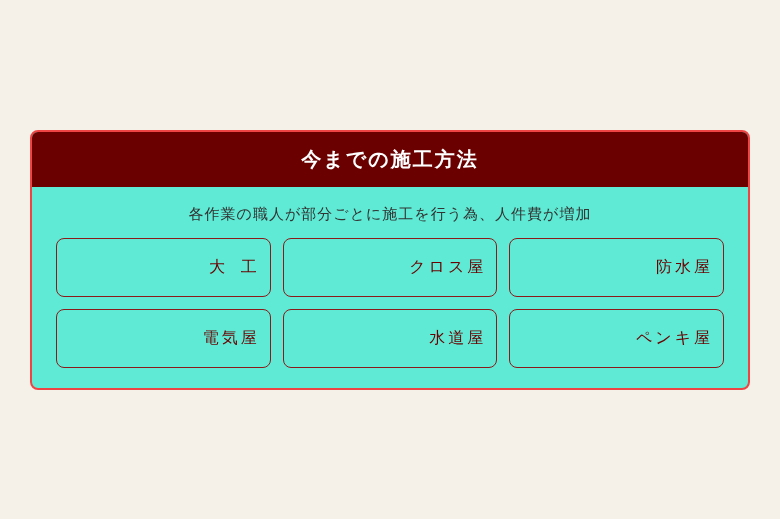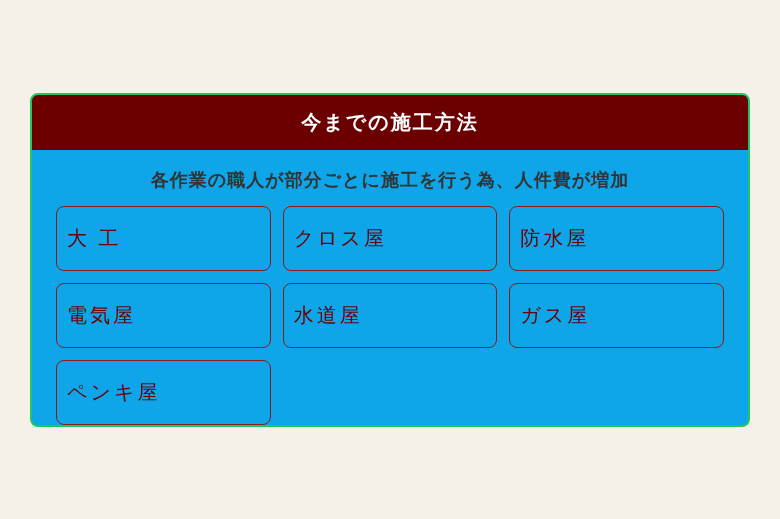--- a/index.html
+++ b/index.html
@@ -13,73 +13,74 @@
       height: 519px;
       display: flex;
       align-items: center;
       justify-content: center;
       background: #f5f0e8;
       font-family: 'MS Gothic', 'Hiragino Kaku Gothic Pro', sans-serif;
     }
 
     .card {
       width: 720px;
-      background: #0ea5e9;
-      border: 2px solid #22c55e;
+      background: #5eead4;
+      border: 2px solid #ef4444;
       border-radius: 8px;
       overflow: hidden;
+      padding-bottom: 20px;
     }
 
     .card-header {
       background: #6b0000;
       color: #fff;
       text-align: center;
       padding: 14px 20px;
       font-size: 20px;
       font-weight: bold;
       letter-spacing: 2px;
     }
 
     .subtitle {
       text-align: center;
       color: #333;
-      font-size: 18px;
+      font-size: 15px;
       padding: 18px 20px 14px;
-      font-weight: bold;
+      font-weight: normal;
       letter-spacing: 1px;
     }
 
     .grid {
       display: grid;
       grid-template-columns: repeat(3, 1fr);
       gap: 12px;
       padding: 0 24px;
     }
 
     .grid-item {
       border: 1.5px solid #8b1a1a;
       border-radius: 8px;
       padding: 18px 10px;
-      text-align: left;
-      font-size: 20px;
+      text-align: right;
+      font-size: 16px;
       color: #6b0000;
       letter-spacing: 3px;
       font-weight: normal;
+      font-family: Liberation Mono, monospace;
     }
   </style>
 </head>
 <body>
 
 <div class="card">
   <div class="card-header">
     <span>今までの施工方法</span>
   </div>
   <div class="subtitle">各作業の職人が部分ごとに施工を行う為、人件費が増加</div>
   <div class="grid">
   <div class="grid-item">大 工</div>
       <div class="grid-item">クロス屋</div>
       <div class="grid-item">防水屋</div>
       <div class="grid-item">電気屋</div>
       <div class="grid-item">水道屋</div>
-      <div class="grid-item">ガス屋</div>
       <div class="grid-item">ペンキ屋</div>
     </div>
 </div>
 
 </body></html>

